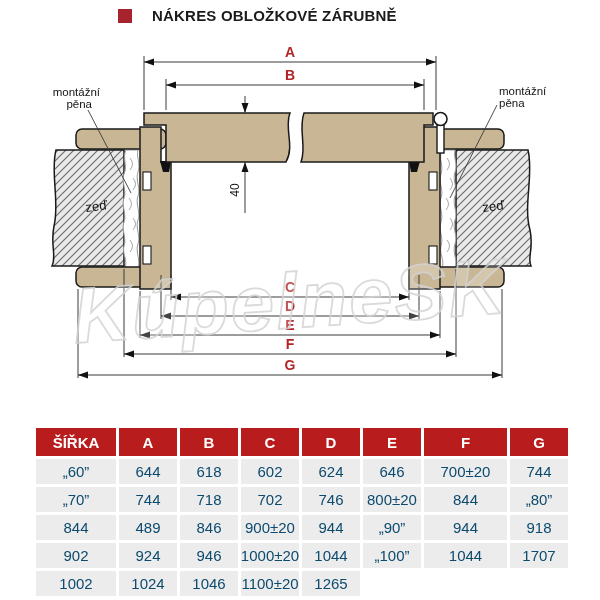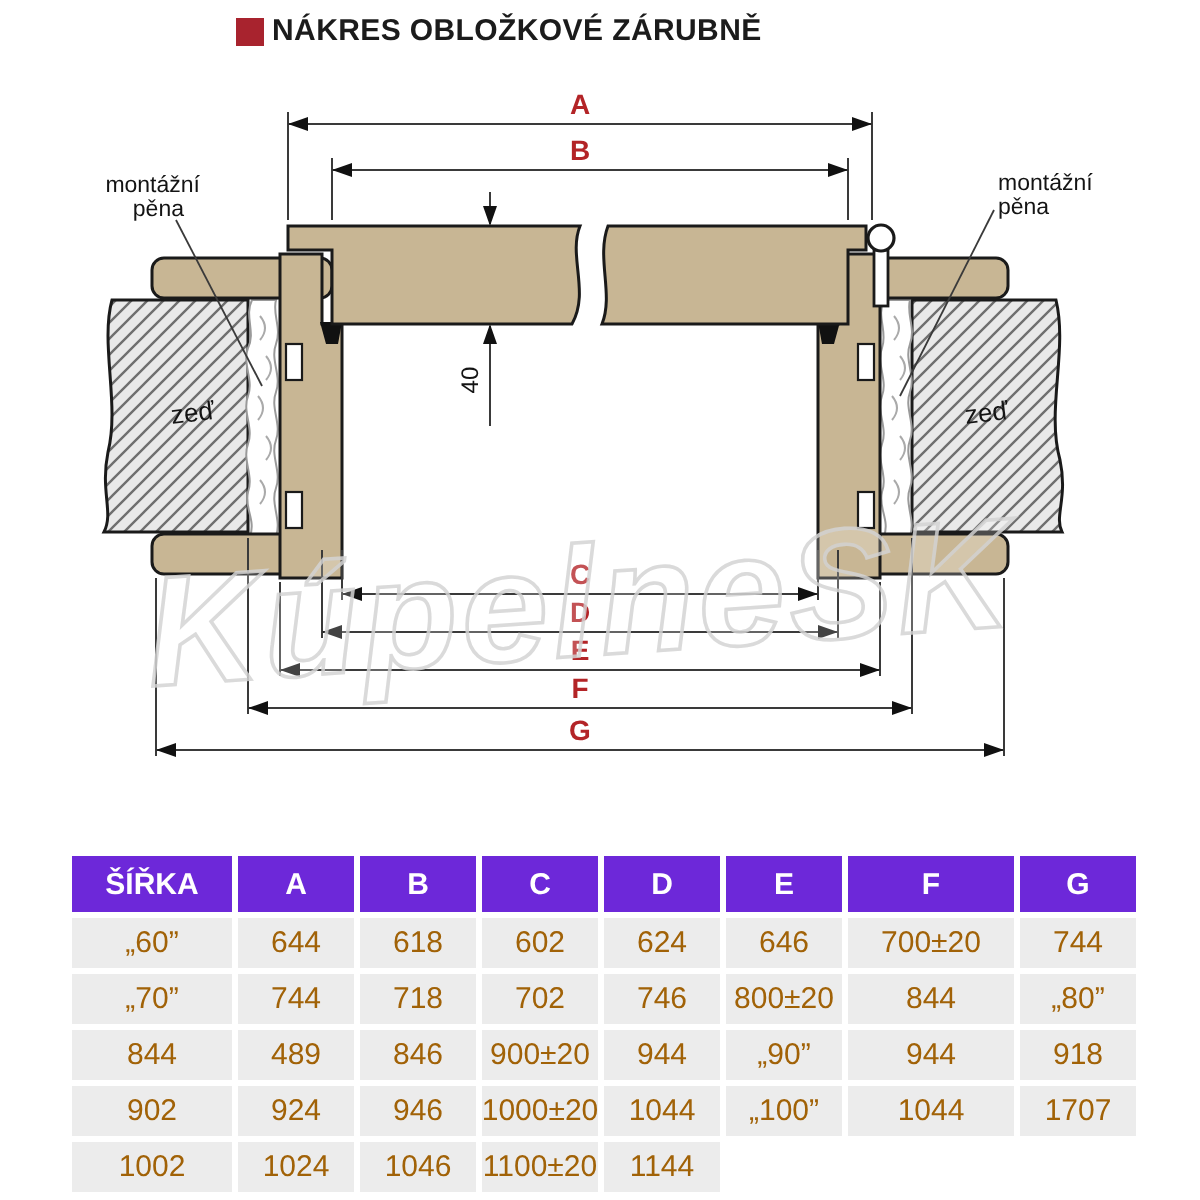--- a/index.html
+++ b/index.html
@@ -1,30 +1,30 @@
 <!DOCTYPE html>
 <html><head>
 <meta charset="utf-8">
 <style>
   html,body{margin:0;padding:0;background:#ffffff;}
   #page{position:relative;width:600px;height:600px;background:#ffffff;overflow:hidden;
         font-family:"Liberation Sans", sans-serif;}
   
-  #title-bar{position:absolute;left:88px;top:7px;display:flex;align-items:center;gap:4px;padding-left:30px;}
+  #title-bar{position:absolute;left:88px;top:7px;display:flex;align-items:center;gap:20px;padding-left:30px;}
   #title-square{width:14px;height:14px;background:#a8232e;}
   #title-text{font-size:15px;font-weight:bold;color:#1b1b1b;letter-spacing:.2px;}
   
   #diagram{position:absolute;left:0;top:26px;}
   
   #size-table{position:absolute;left:36px;top:428px;display:grid;
               grid-template-columns:80px 58px 58px 58px 58px 58px 83px 58px;
               gap:3px;}
-  .th{background:#6d28d9;color:#ffffff;font-weight:bold;font-size:15px;height:28px;
+  .th{background:#b91c1c;color:#ffffff;font-weight:bold;font-size:15px;height:28px;
       display:flex;align-items:center;justify-content:center;}
-  .td{background:#ececec;color:#a16207;font-size:15px;height:25px;
+  .td{background:#ececec;color:#0c4a6e;font-size:15px;height:25px;
       display:flex;align-items:center;justify-content:center;}
 </style>
 </head>
 <body>
 
 <div id="page">
 
   <div id="title-bar">
     <span id="title-square"></span>
     <span id="title-text">NÁKRES OBLOŽKOVÉ ZÁRUBNĚ</span>
@@ -205,16 +205,16 @@
       <div class="td">946</div>
       <div class="td">1000±20</div>
       <div class="td">1044</div>
       <div class="td">„100”</div>
       <div class="td">1044</div>
       <div class="td">1707</div>
       <div class="td">1002</div>
       <div class="td">1024</div>
       <div class="td">1046</div>
       <div class="td">1100±20</div>
-      <div class="td">1144</div>
+      <div class="td">1265</div>
     </div>
 
 </div>
 
 </body></html>

